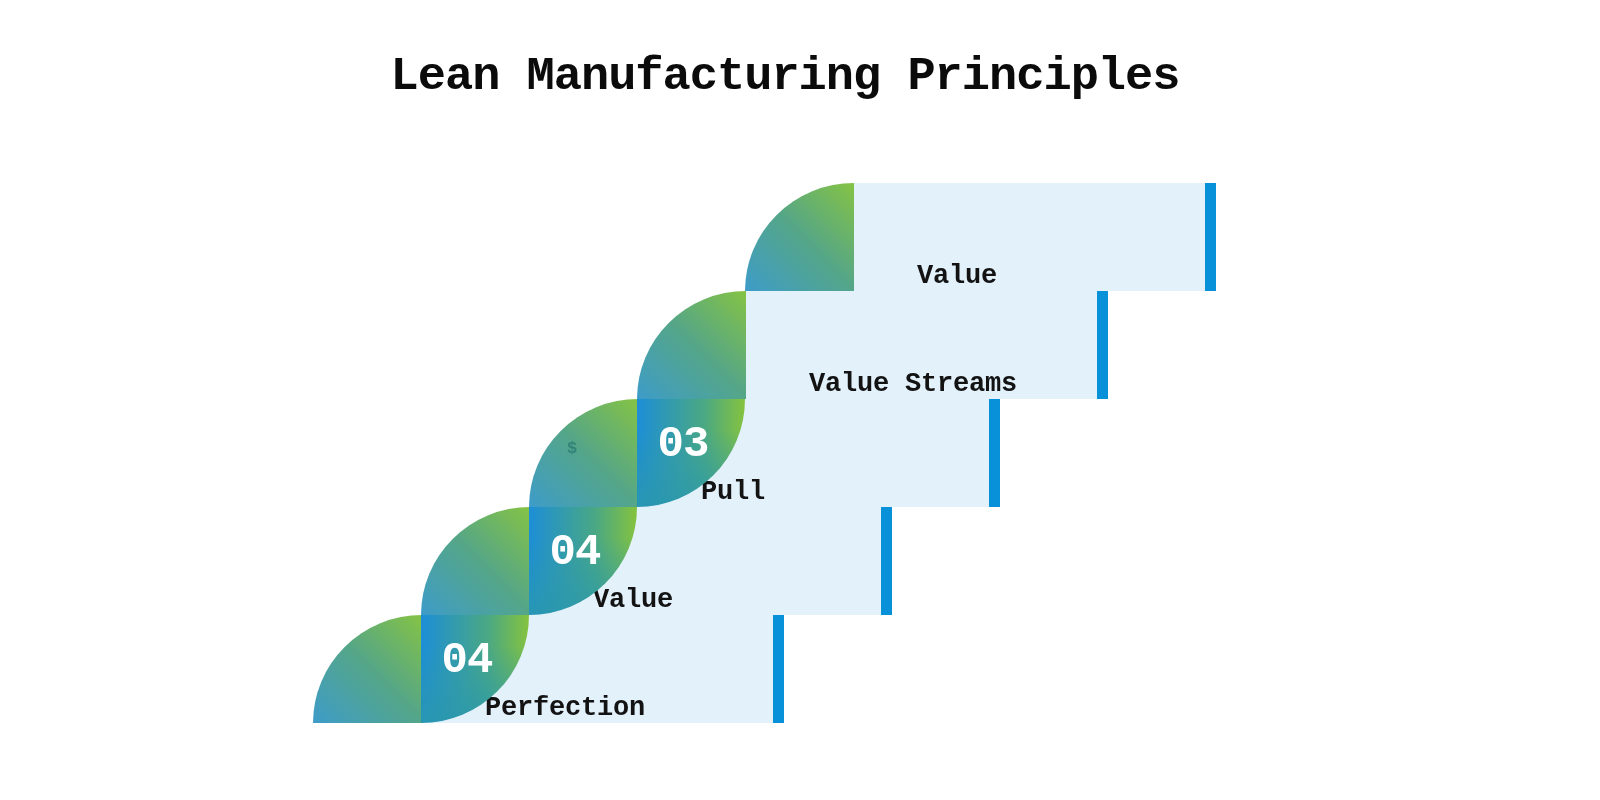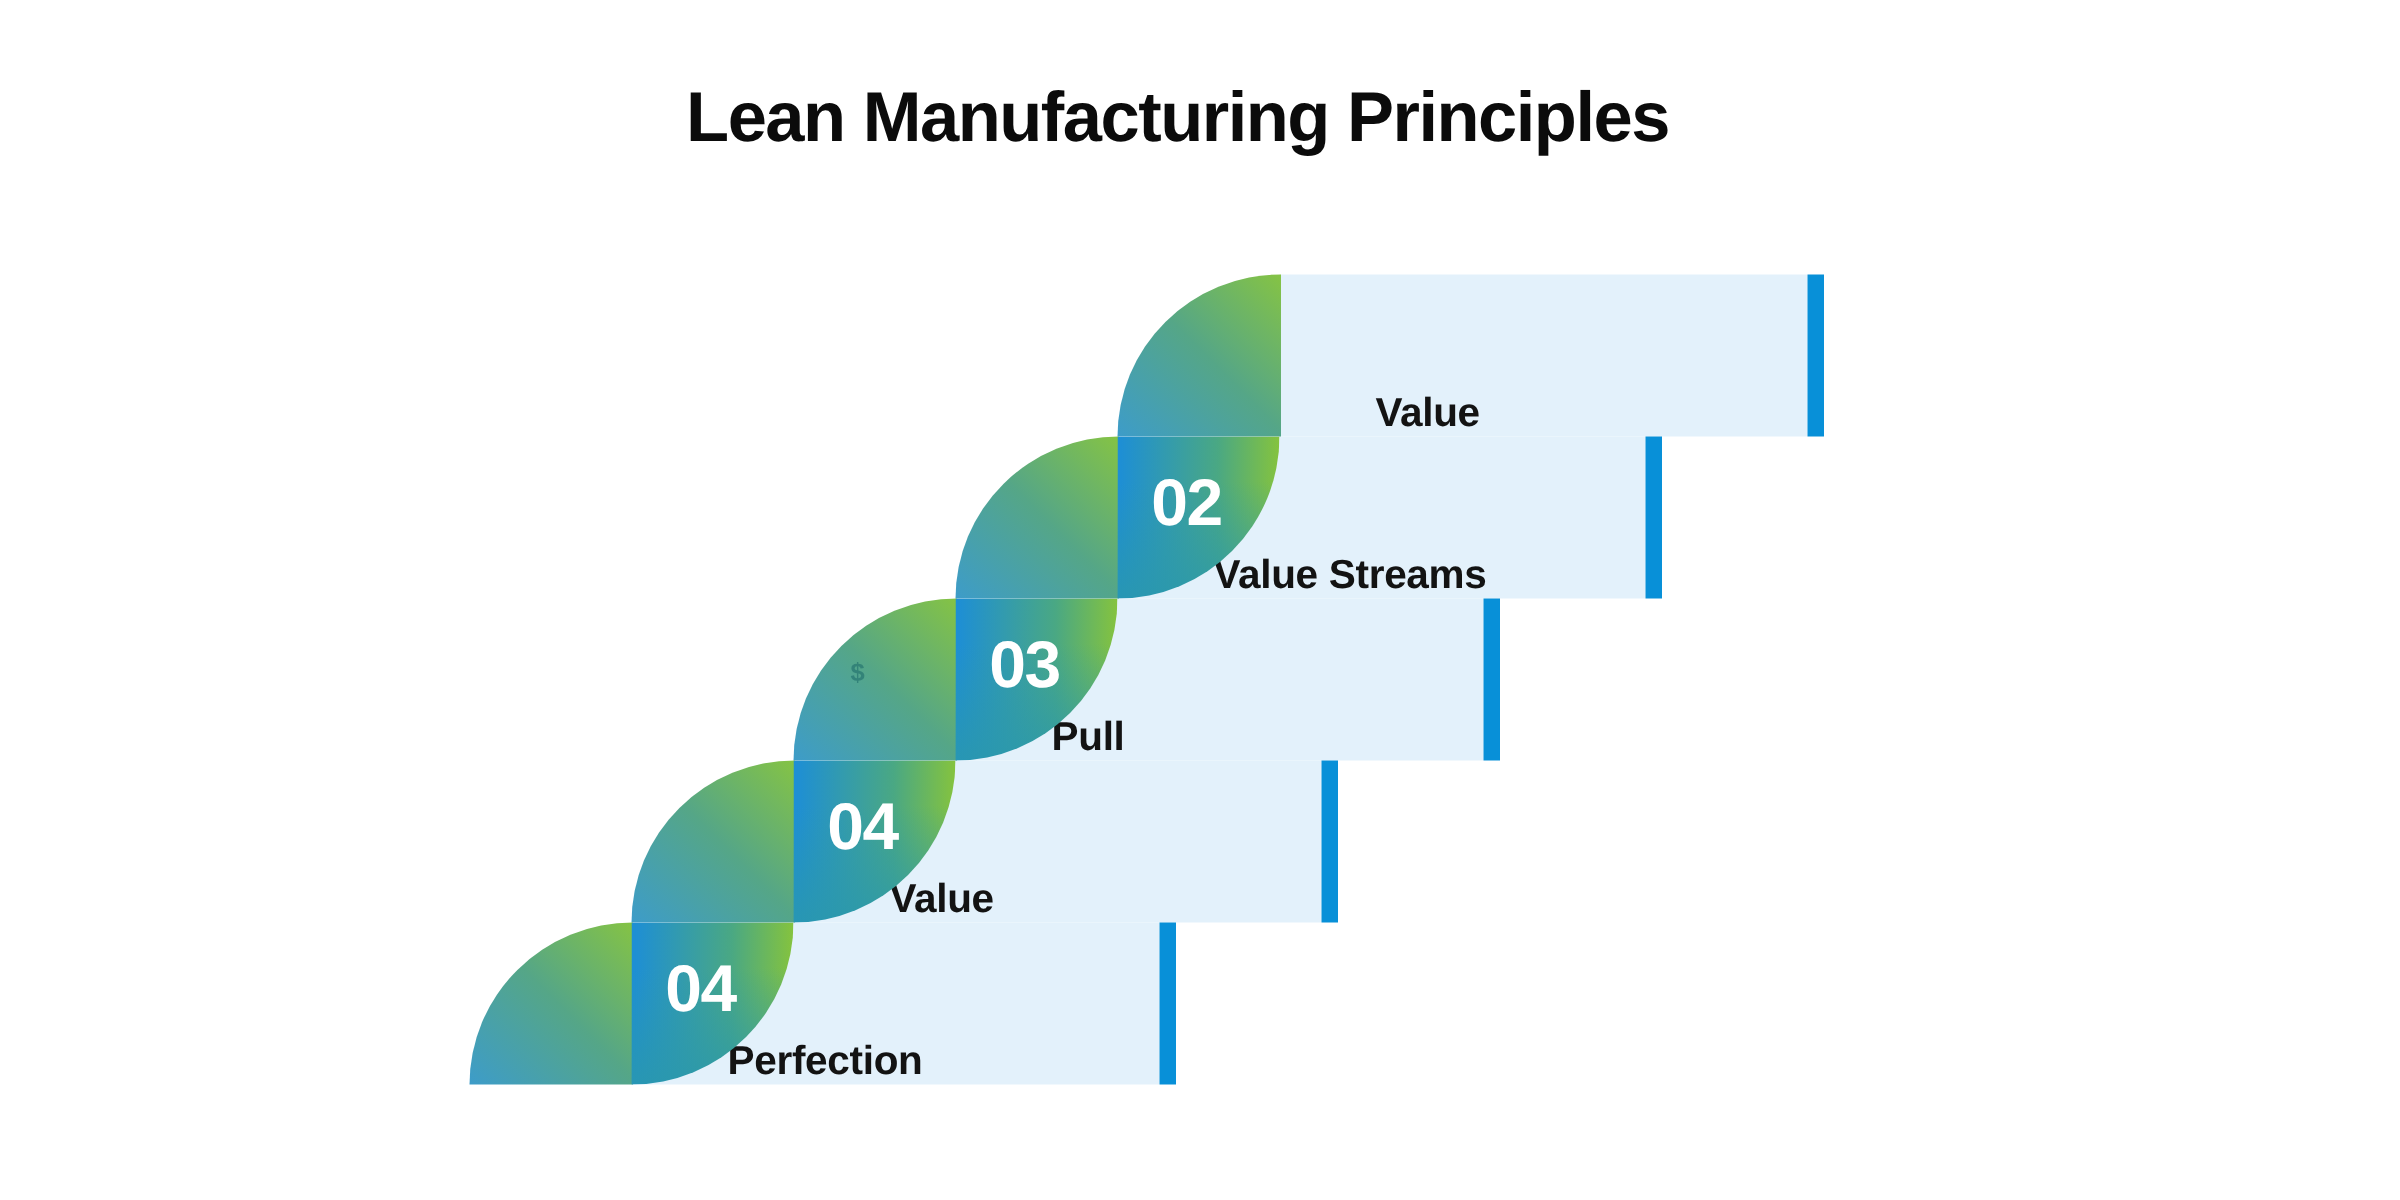--- a/index.html
+++ b/index.html
@@ -1,18 +1,18 @@
 <!DOCTYPE html>
 <html style="--title-color: #0b0b0b; --label-color: #131313; --number-color: #ffffff; --band-bg: #E3F1FB; --accent-bar: #0890D8; --leaf-g1: #3D9CC9; --leaf-g2: #55A687; --leaf-g3: #85C344; --disc-g1: #1E8FD4; --disc-g2: #4AA883; --disc-g3: #85C33E; --disc-overlay-rgba: rgba(42,152,172,0.78);"><head>
 <meta charset="utf-8">
 <style>
   html,body{margin:0;padding:0;background:#ffffff;}
   .canvas{
     position:relative;width:1285px;height:800px;overflow:hidden;background:#ffffff;
-    font-family:Liberation Sans, sans-serif;
+    font-family:Liberation Mono, monospace;
   }
   .title{
     position:absolute;top:50px;left:0;width:1570px;text-align:center;
     font-size:47px;font-weight:700;letter-spacing:-1px;color:var(--title-color,#0b0b0b);
   }
   .step{position:absolute;width:471px;height:108px;}
   .band{
     position:absolute;left:108px;top:0;width:352px;height:108px;z-index:1;
     background:var(--band-bg,#E3F1FB);
     display:flex;align-items:flex-end;box-sizing:border-box;padding-left:64px;
@@ -63,23 +63,20 @@
     </div>
   </div>
       <div class="step" style="left: 637px; top: 291px;">
     <div class="band">
       <span class="label">Value Streams</span>
     </div>
     <div class="endbar"></div>
     <div class="leaf">
       <span class="watermark"></span>
     </div>
-    <div class="disc">
-      <span class="num">02</span>
-    </div>
   </div>
       <div class="step" style="left: 529px; top: 399px;">
     <div class="band">
       <span class="label">Pull</span>
     </div>
     <div class="endbar"></div>
     <div class="leaf">
       <span class="watermark">$</span>
     </div>
     <div class="disc">

